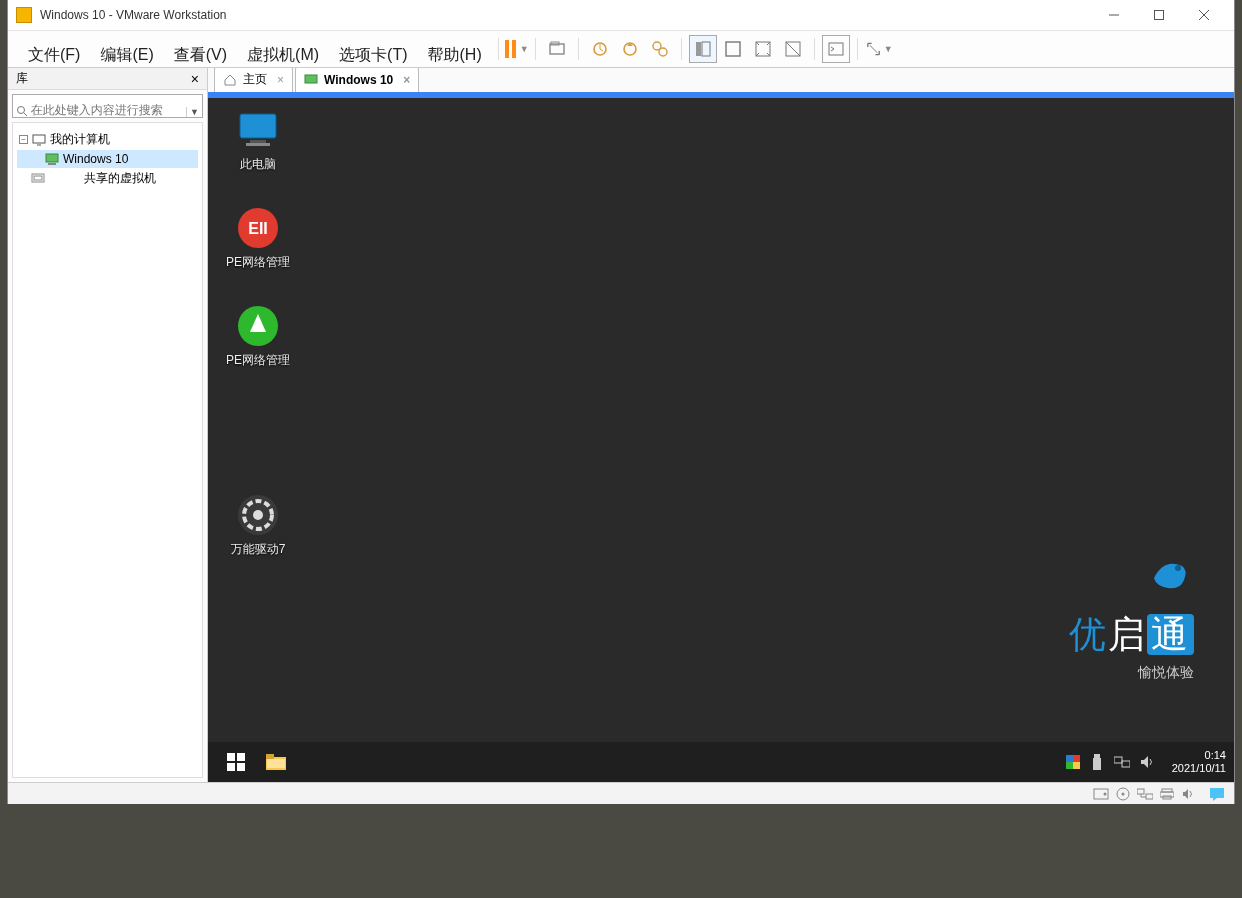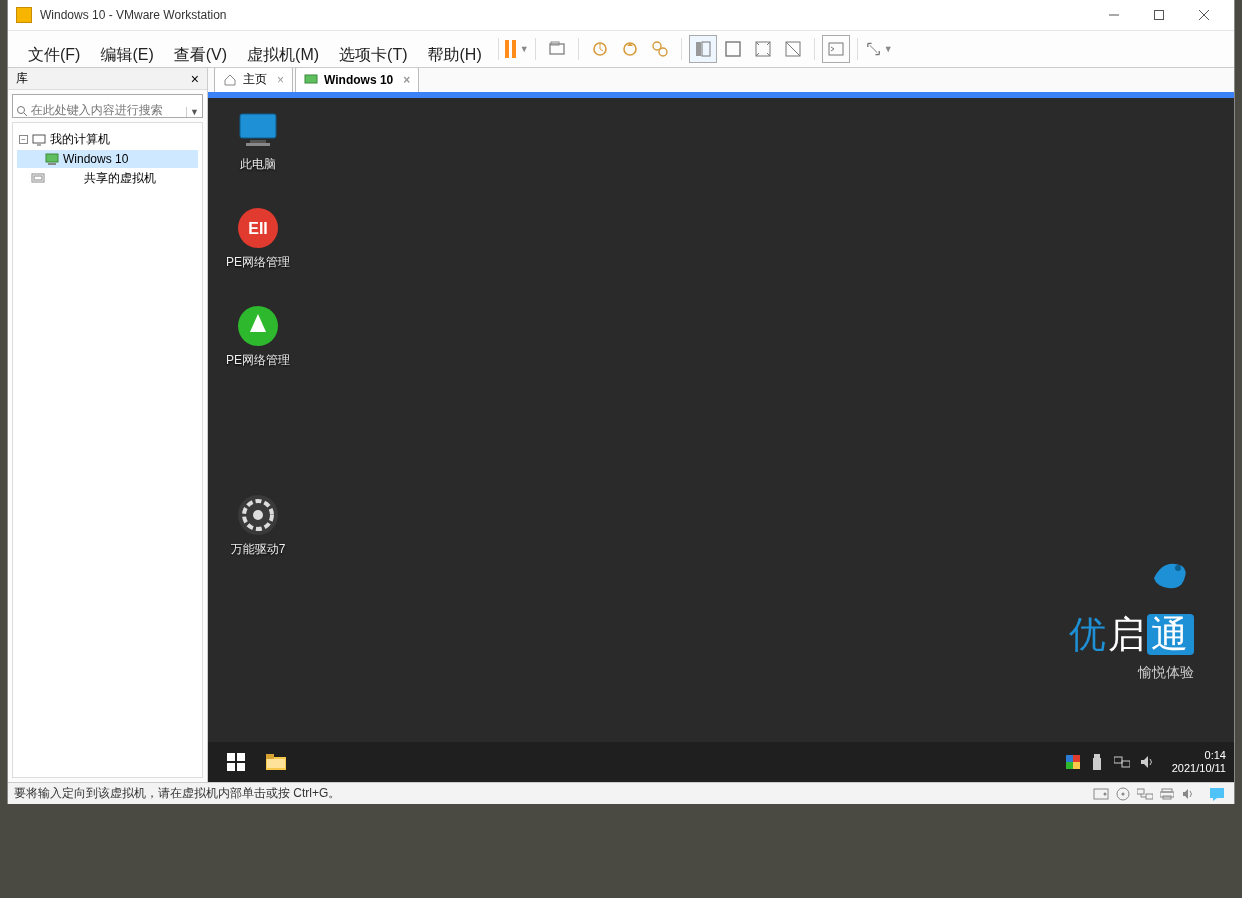--- a/index.html
+++ b/index.html
@@ -324,21 +324,20 @@
               <div>0:14</div>
               <div>2021/10/11</div>
             </div>
           </div>
         </div>
       </div>
     </div>
   </div>
 
   <div class="statusbar">
-    <span>要将输入定向到该虚拟机，请在虚拟机内部单击或按 Ctrl+G。</span>
     <div class="spacer"></div>
     <div class="sicon">
         <svg width="16" height="12">
           <rect x="1" y="1" width="14" height="10" fill="none" stroke="#888"></rect>
           <circle cx="12" cy="6" r="1.5" fill="#888"></circle>
         </svg>
       </div>
     <div class="sicon">
         <svg width="14" height="14">
           <circle cx="7" cy="7" r="6" fill="none" stroke="#888"></circle>

